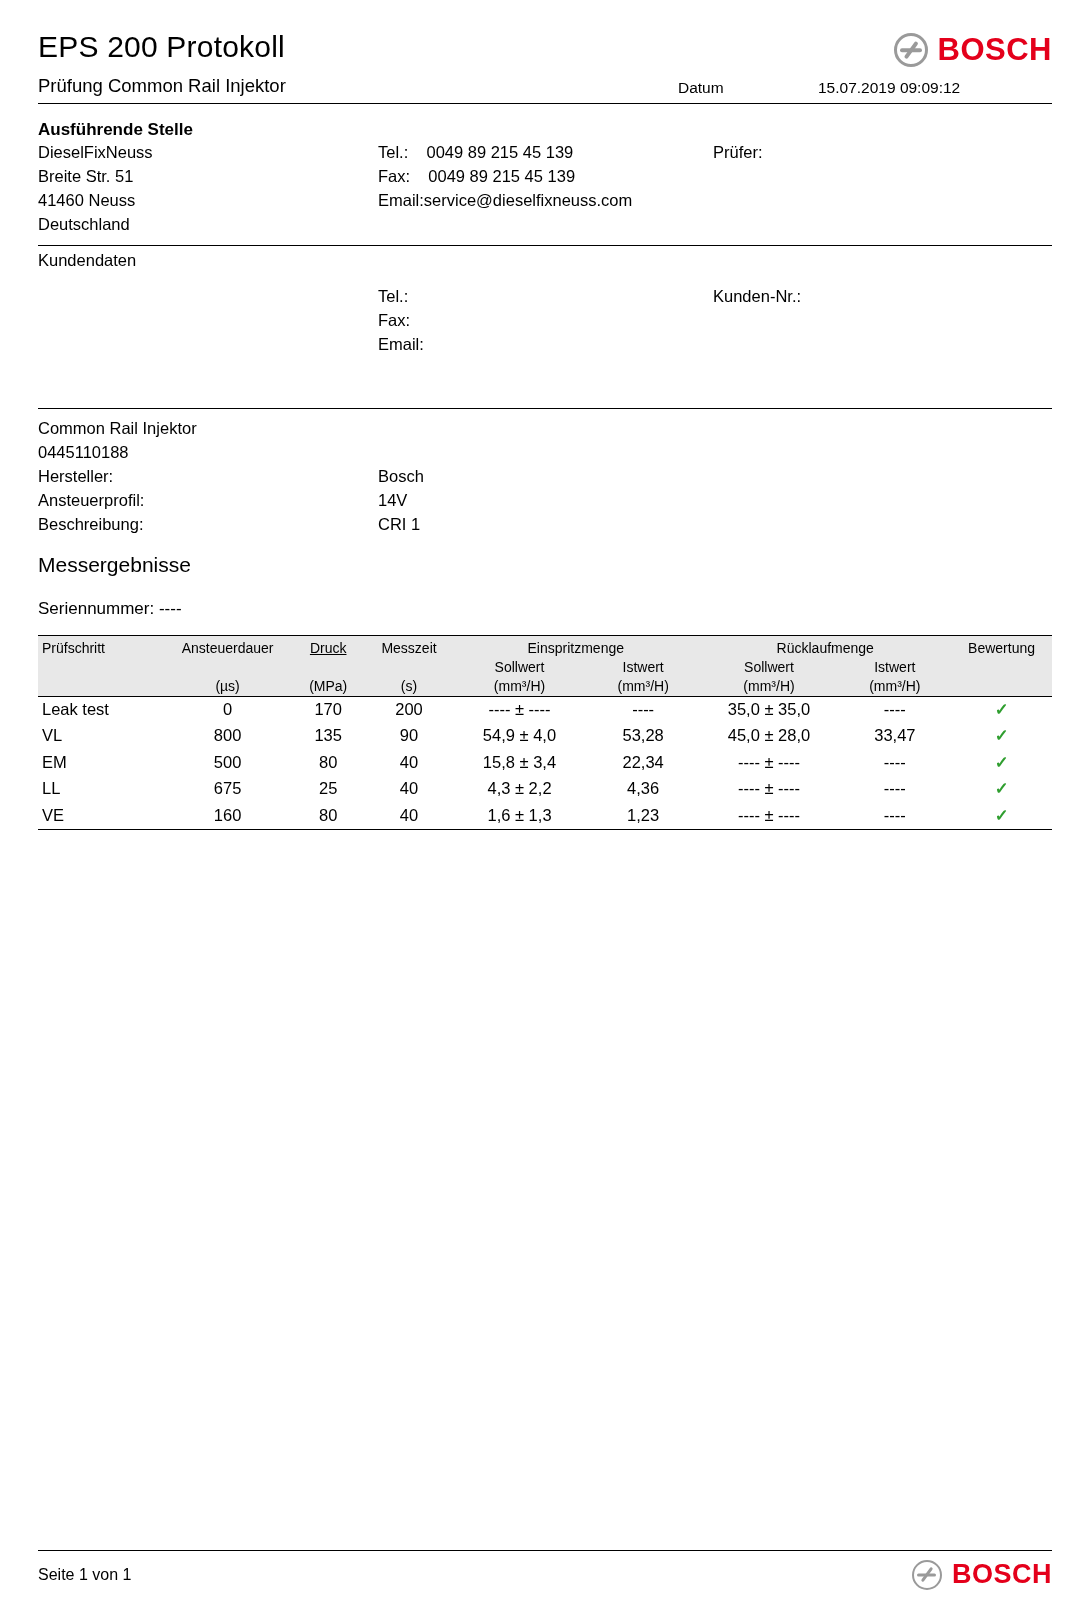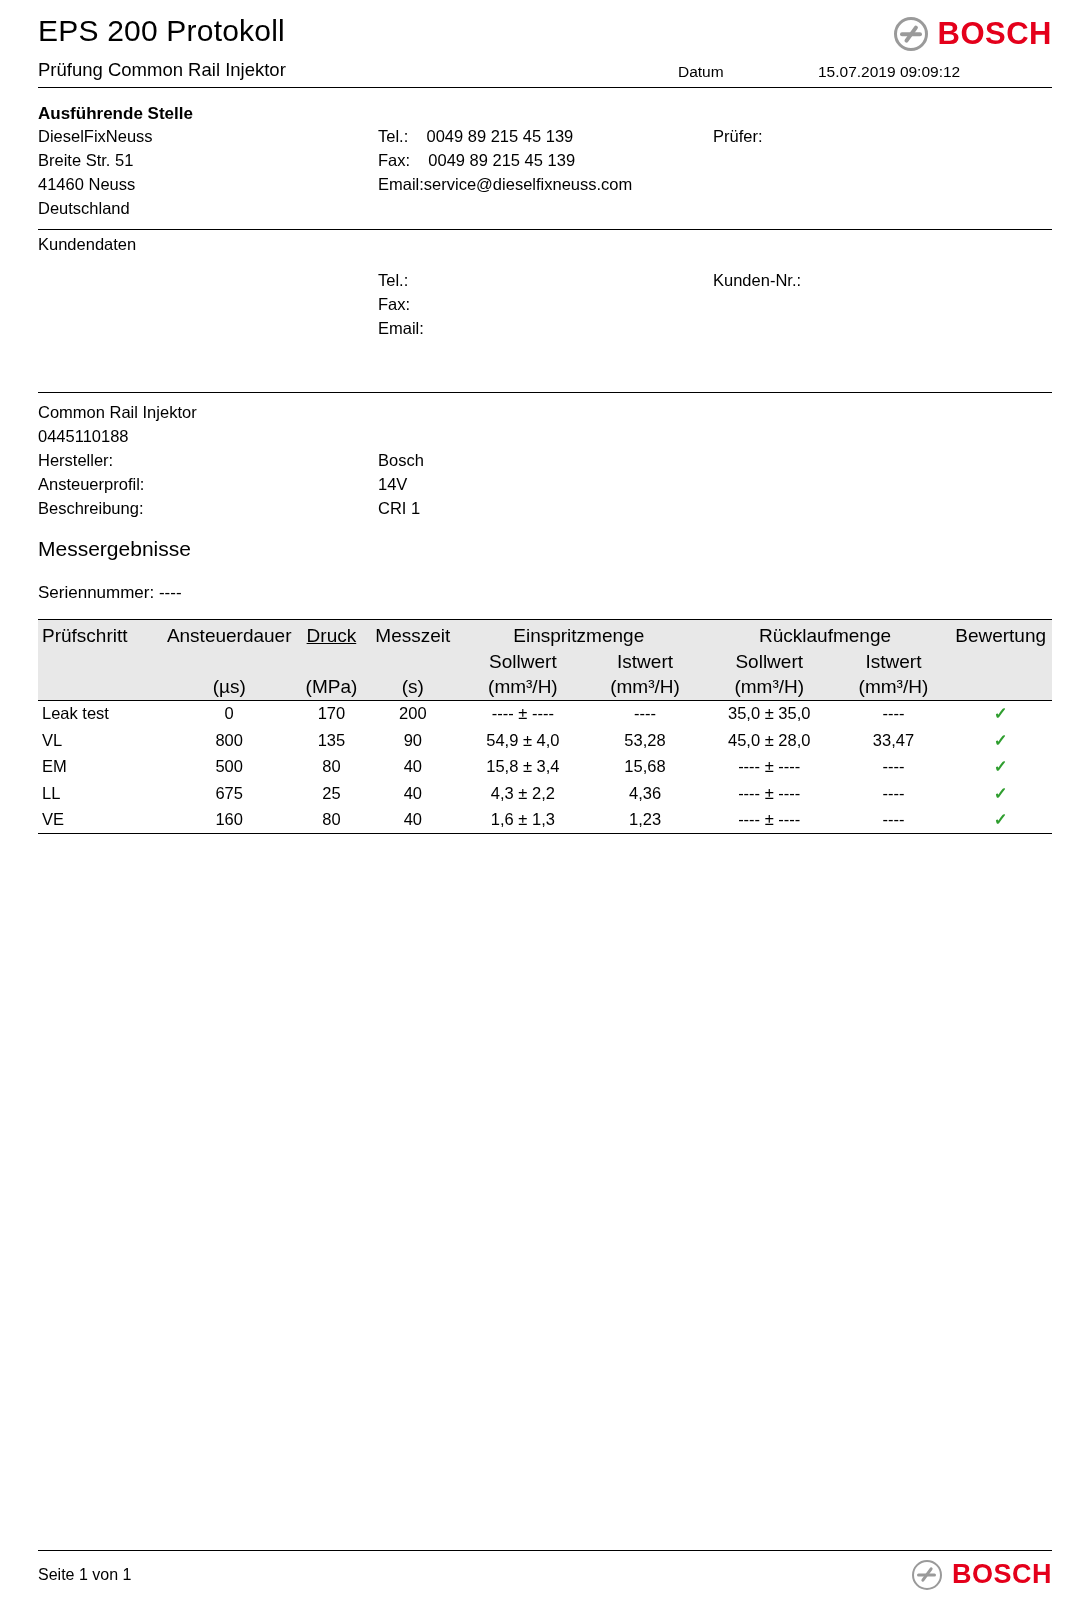--- a/index.html
+++ b/index.html
@@ -13,21 +13,21 @@
     font-family: "Liberation Sans", sans-serif;
     color: #000000;
     position: relative;
     overflow: hidden;
   }
   .page {
     position: relative;
     width: 1090px;
     height: 1600px;
     box-sizing: border-box;
-    padding: 0 38px;
+    padding: 16px 38px;
   }
 
   
   .header {
     position: relative;
     padding-top: 14px;
   }
   .doc-title {
     font-size: 30px;
     letter-spacing: 0.2px;
@@ -159,21 +159,21 @@
   
   table.results {
     width: 100%;
     border-collapse: collapse;
     margin-top: 16px;
     font-size: 15.5px;
   }
   table.results thead td {
     background: #e8e8e8;
     text-align: center;
-    font-size: 19px;
+    font-size: 14px;
     padding: 0;
     line-height: 1.35;
   }
   .th-top {
     border-top: 1.6px solid #000;
   }
   .grp-head {
     font-size: 14.5px;
   }
   .unit {
@@ -385,21 +385,21 @@
         <td>45,0 ± 28,0</td>
         <td>33,47</td>
         <td class="check">✓</td>
       </tr>
       <tr>
         <td class="first">EM</td>
         <td>500</td>
         <td>80</td>
         <td>40</td>
         <td>15,8 ± 3,4</td>
-        <td>15,68</td>
+        <td>22,34</td>
         <td>---- ± ----</td>
         <td>----</td>
         <td class="check">✓</td>
       </tr>
       <tr>
         <td class="first">LL</td>
         <td>675</td>
         <td>25</td>
         <td>40</td>
         <td>4,3 ± 2,2</td>

